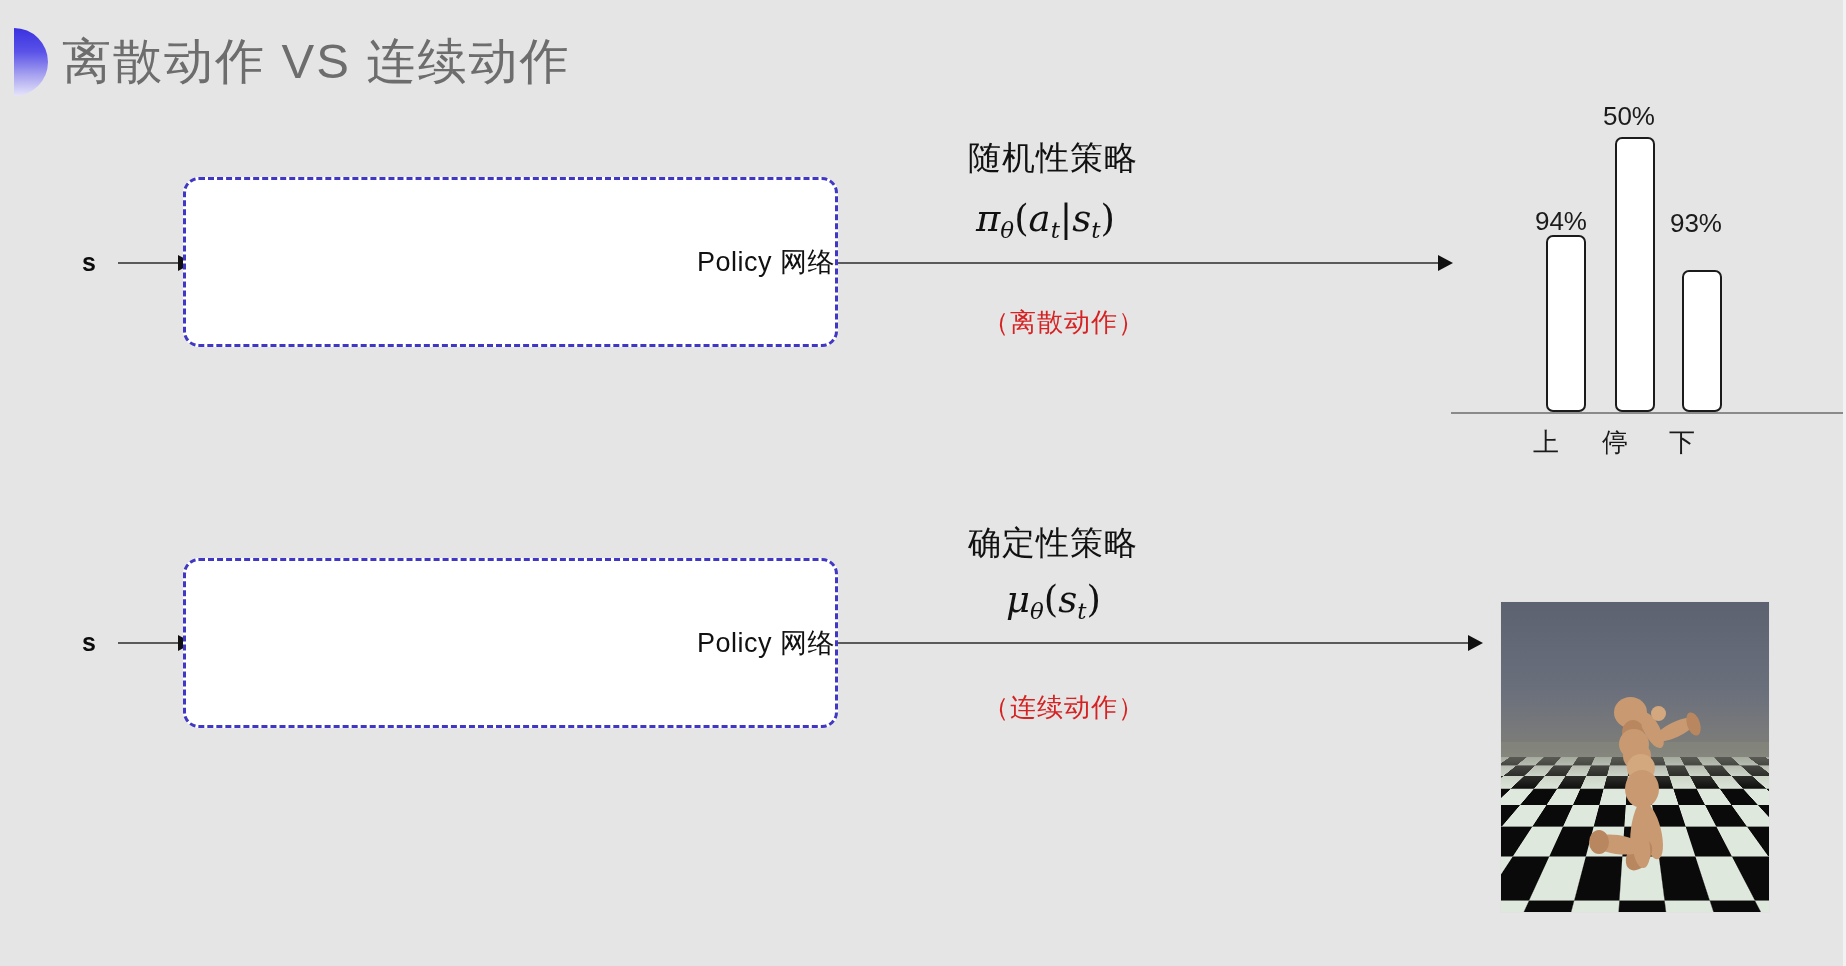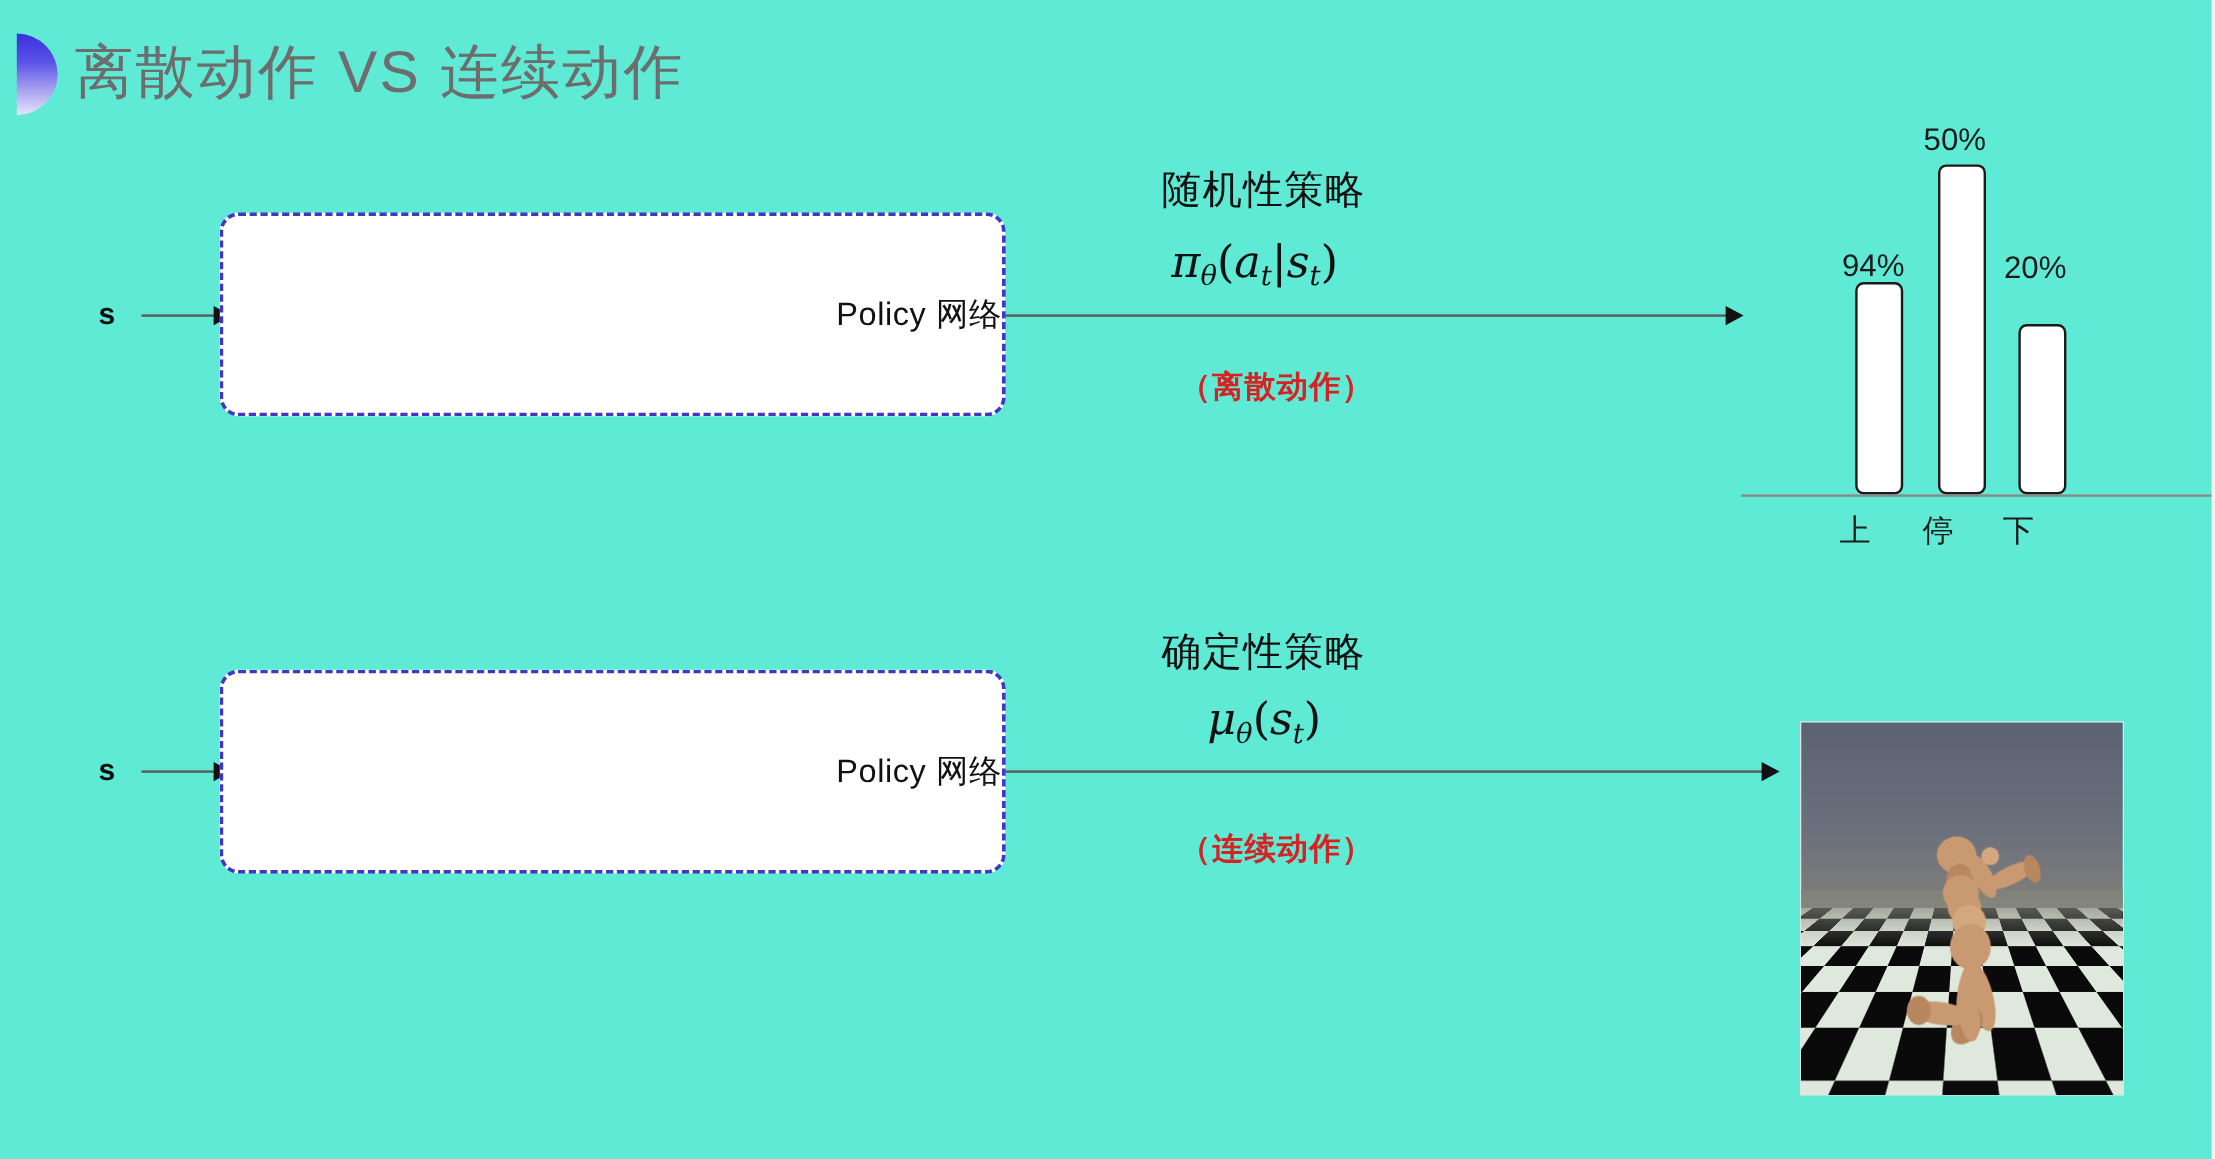--- a/index.html
+++ b/index.html
@@ -7,21 +7,21 @@
     padding: 0;
     background: #ffffff;
   }
   body {
     font-family: "Liberation Sans", "DejaVu Sans", sans-serif;
   }
   #slide {
     position: relative;
     width: 1846px;
     height: 966px;
-    background: #5eead4;
+    background: #e5e5e5;
     overflow: hidden;
   }
 
   
   #title-bullet {
     position: absolute;
     left: 14px;
     top: 28px;
     width: 34px;
     height: 68px;
@@ -106,21 +106,20 @@
   }
   .annot-formula .paren {
     font-style: normal;
   }
   .annot-red {
     position: absolute;
     font-size: 26px;
     color: #d62222;
     letter-spacing: 1px;
     white-space: nowrap;
-    font-weight: bold;
   }
 
   
   #bar-chart {
     position: absolute;
     left: 1490px;
     top: 95px;
     width: 350px;
     height: 300px;
   }
@@ -241,21 +240,21 @@
   <div class="annot-red" style="left:983px; top:305px;">（离散动作）</div>
 
   <div id="bar-chart">
 
     <div class="bar-value" style="left:17px; top:111px; width:80px;">94%</div>
     <div class="bar" style="left:56px; top:140px; width:40px; height:177px;"></div>
 
     <div class="bar-value" style="left:85px; top:6px; width:80px;">50%</div>
     <div class="bar" style="left:125px; top:42px; width:40px; height:275px;"></div>
 
-    <div class="bar-value" style="left:152px; top:113px; width:80px;">20%</div>
+    <div class="bar-value" style="left:152px; top:113px; width:80px;">93%</div>
     <div class="bar" style="left:192px; top:175px; width:40px; height:142px;"></div>
   </div>
   <div id="chart-baseline"></div>
 
   <div class="bar-cat" style="left:1506px; top:425px; width:80px;">上</div>
   <div class="bar-cat" style="left:1575px; top:425px; width:80px;">停</div>
   <div class="bar-cat" style="left:1642px; top:425px; width:80px;">下</div>
 
   <div class="s-label" style="left:82px; top:628px;">s</div>
   <div class="arrow-line" style="left:118px; top:642px; width:62px;"></div>

